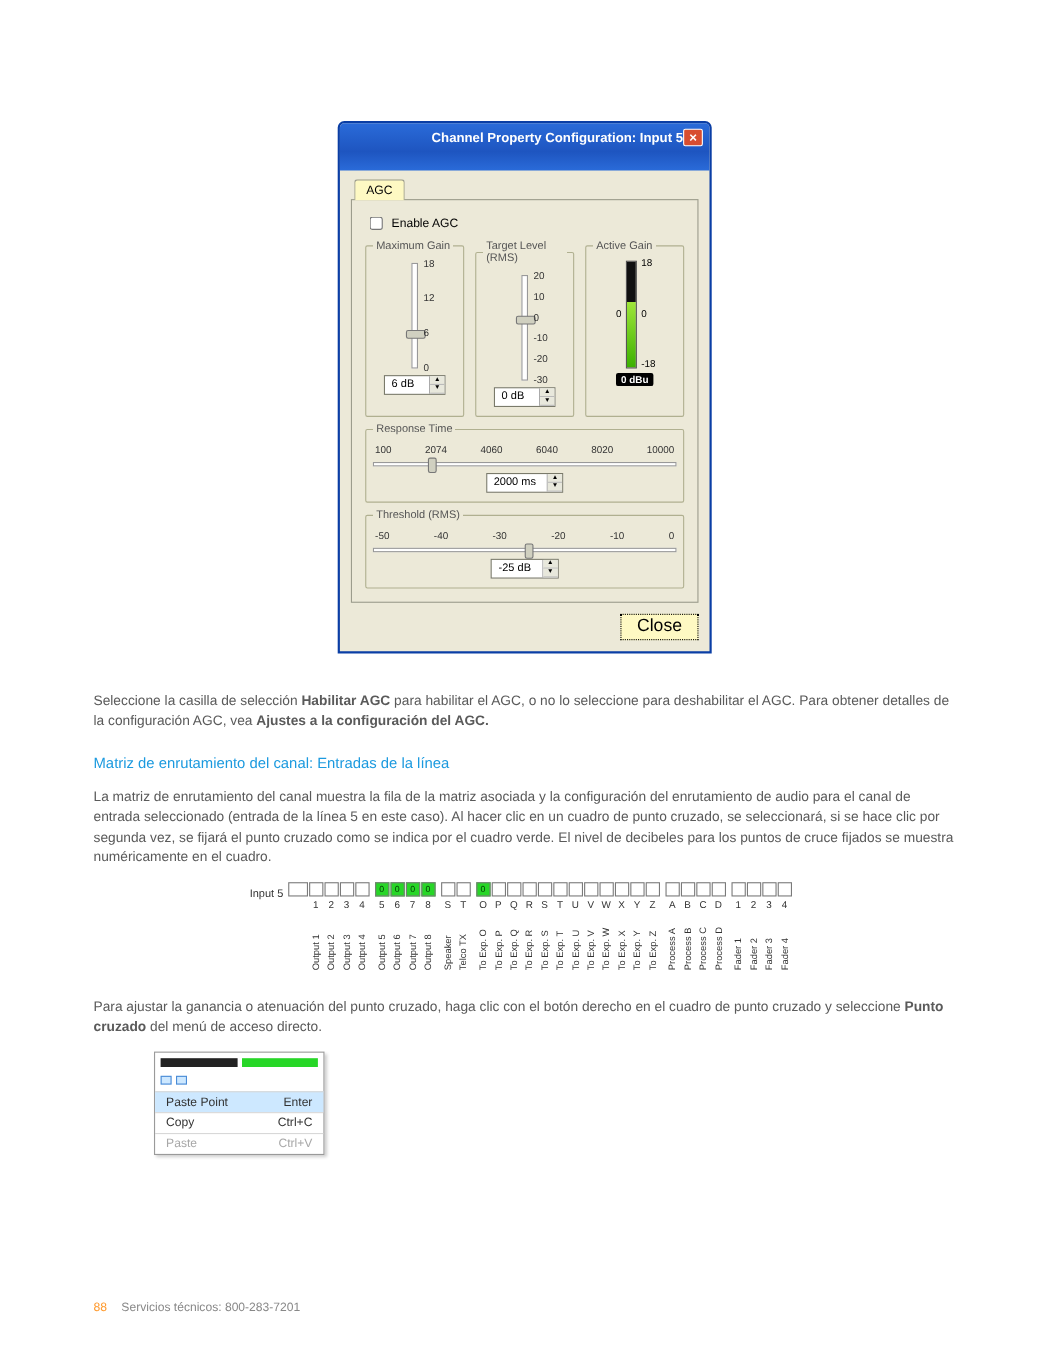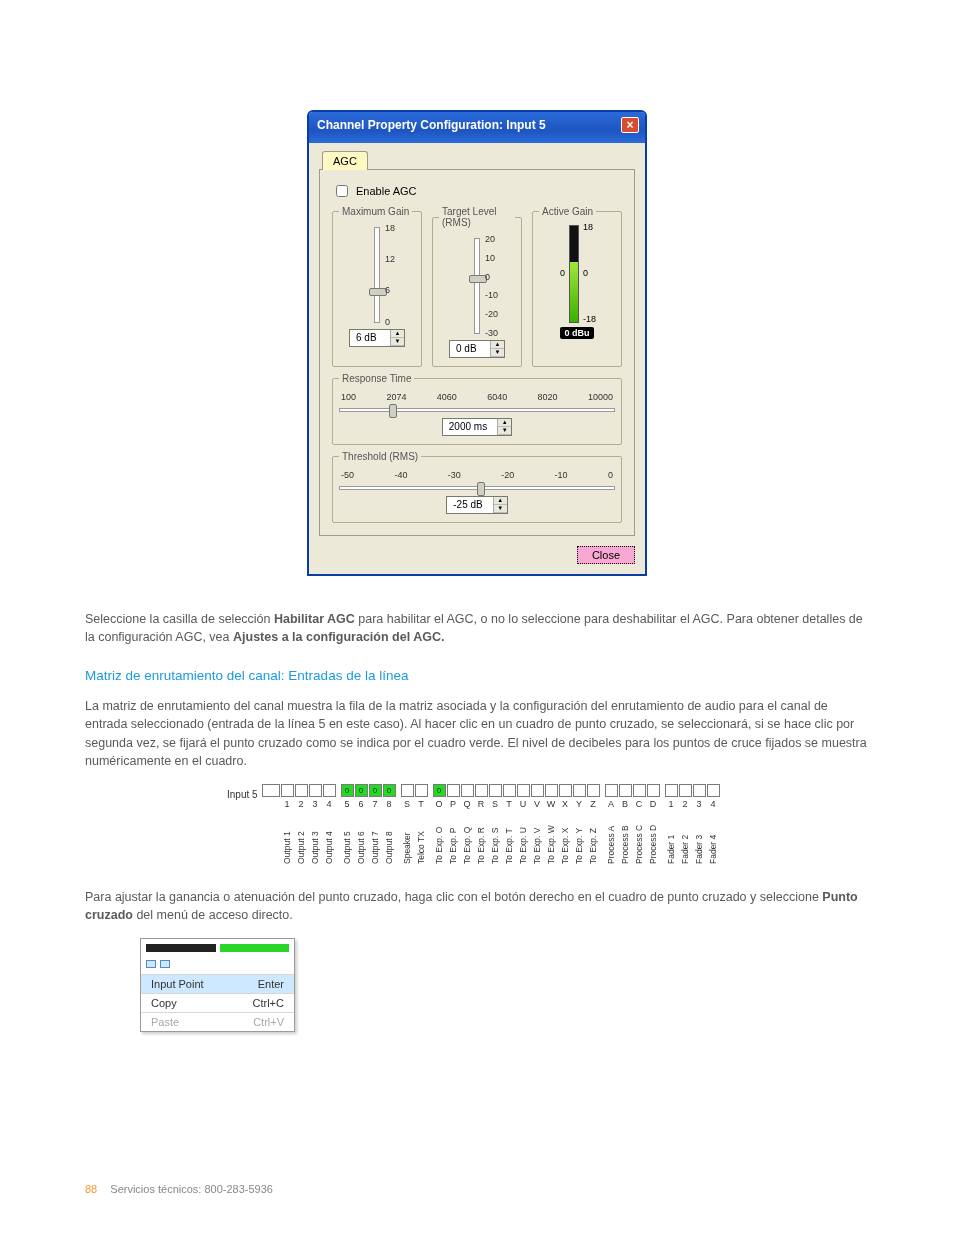--- a/index.html
+++ b/index.html
@@ -25,25 +25,25 @@
     border: 2px solid #0a3ea5;
     border-radius: 6px 6px 0 0;
     background: #ece9d8;
     font-size: 11px;
     color: #000;
   }
   .titlebar {
     background: linear-gradient(#2a6bd9, #1e55c0 60%, #2a6bd9);
     color: #fff;
     font-weight: bold;
-    padding: 5px 6px 10px 8px;
+    padding: 5px 6px 22px 8px;
     border-radius: 4px 4px 0 0;
     display: flex;
     align-items: center;
-    justify-content: space-between;
+    justify-content: flex-end;
     font-size: 12px;
   }
   .close-x {
     width: 18px; height: 16px;
     background: #d84d2f;
     border: 1px solid #fff;
     border-radius: 2px;
     color: #fff;
     display: flex; align-items: center; justify-content: center;
     font-weight: bold;
@@ -147,23 +147,23 @@
     position:relative; margin:6px 0;
   }
   .hthumb {
     position:absolute; top:-5px;
     width: 8px; height:14px;
     background:#d0d0c0; border:1px solid #777; border-radius:2px;
   }
   .dlg-close-btn {
     display:inline-block;
     padding:2px 14px;
-    background:#f9a8d4;
+    background:#fef9c3;
     border:1px dotted #000;
-    font-size:11px;
+    font-size:16px;
     float:right;
     margin-top:10px;
   }
 
   
   p.copy { font-size: 12.5px; line-height: 1.45; color:#5a5a5a; margin:0 0 14px 0;}
   p.copy b { color:#5a5a5a; }
   h3.sec { color:#1c9adf; font-weight:normal; font-size:13.5px; margin:22px 0 14px 0;}
 
   
@@ -551,30 +551,30 @@
 
   <div class="ctxmenu">
     <div class="ctx-top">
       <div class="bar blk"></div>
         <div class="bar grn"></div>
       <div style="flex-basis:100%"></div>
       <div class="sq"></div>
         <div class="sq"></div>
     </div>
     <div class="ctx-row sel">
-      <span>Input Point</span>
+      <span>Paste Point</span>
       <span>Enter</span>
     </div>
     <div class="ctx-row">
       <span>Copy</span>
       <span>Ctrl+C</span>
     </div>
     <div class="ctx-row disabled">
       <span>Paste</span>
       <span>Ctrl+V</span>
     </div>
   </div>
 
   <div class="footer">
     <span class="pno">88</span>
-    <span>Servicios técnicos: 800-283-5936</span>
+    <span>Servicios técnicos: 800-283-7201</span>
   </div>
 </div>
 
 </body></html>

